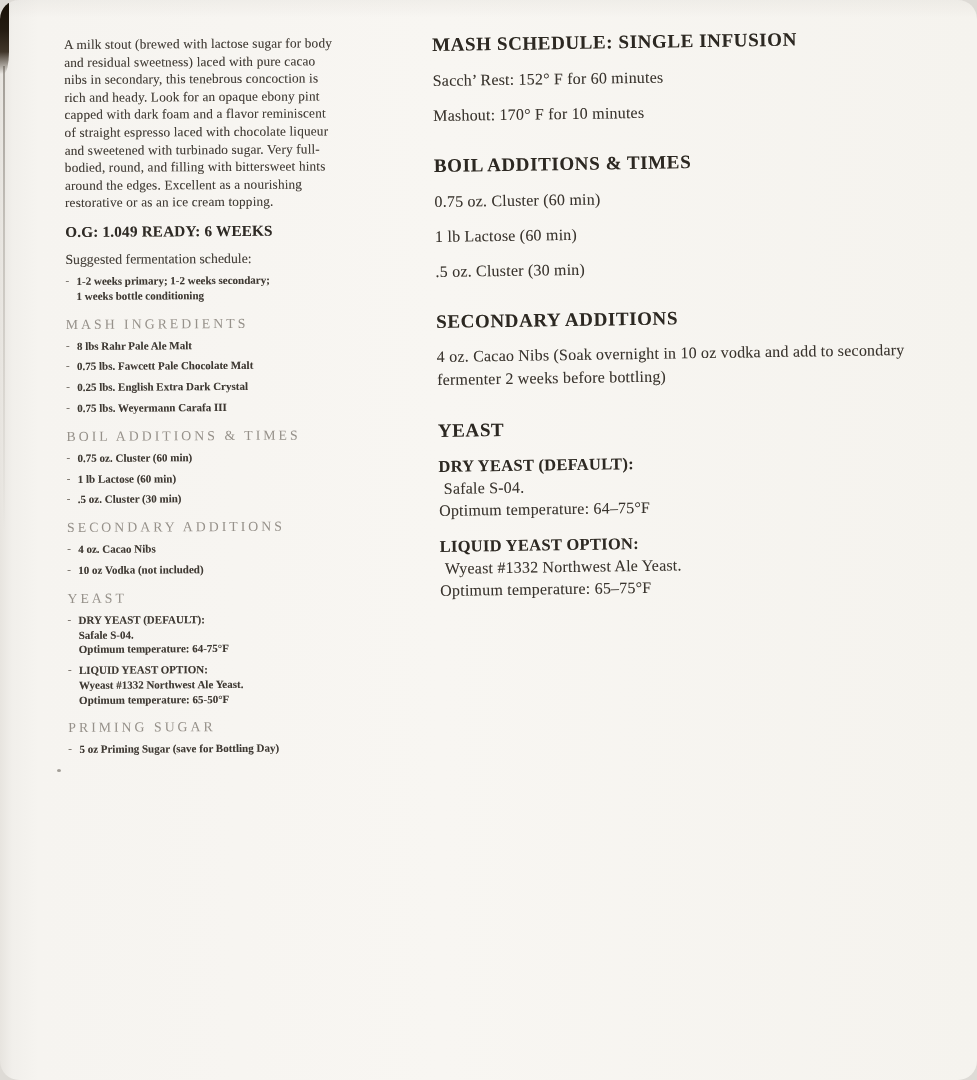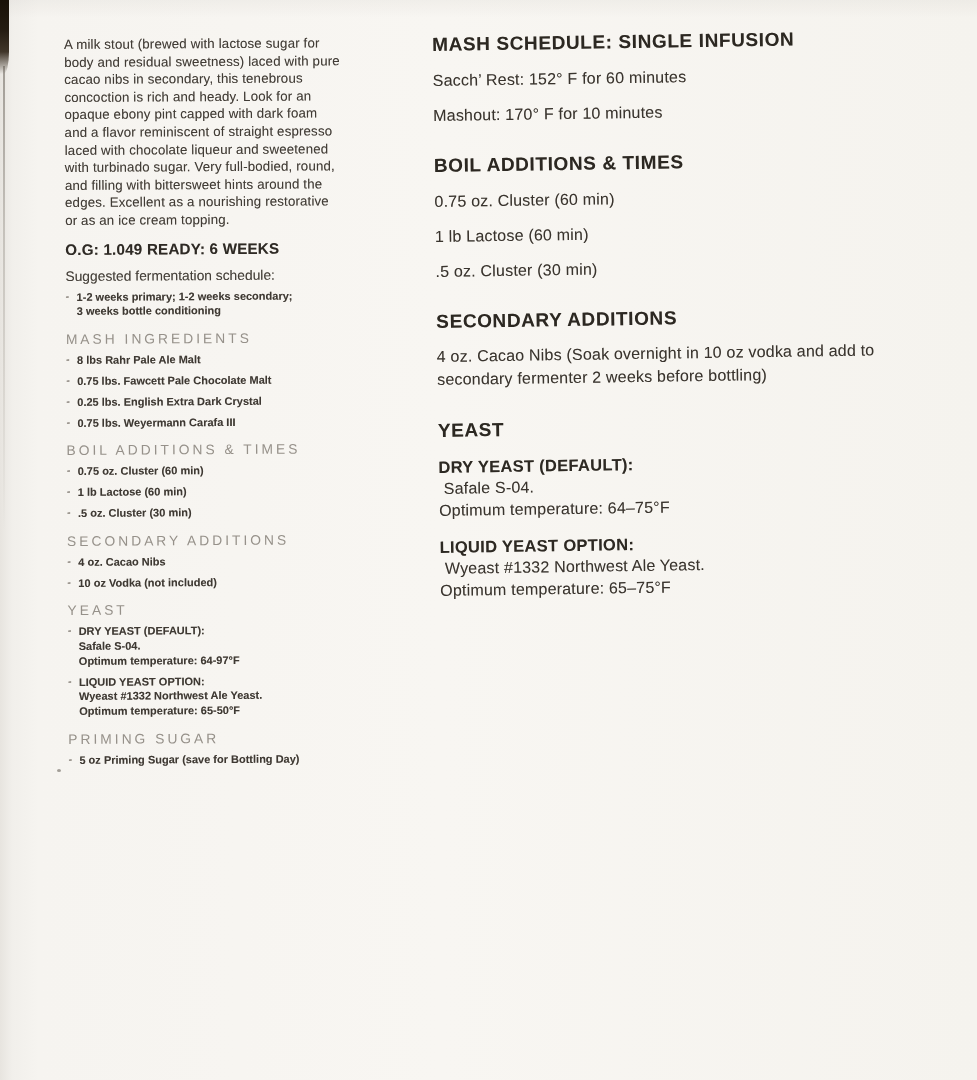--- a/index.html
+++ b/index.html
@@ -5,22 +5,23 @@
   * { margin:0; padding:0; box-sizing:border-box; }
   html,body { background:#dedbd6; }
   .page {
     position:relative;
     width:977px; height:1080px;
     margin:0 auto;
     overflow:hidden;
     background:
       linear-gradient(180deg, rgba(120,112,102,0.06) 0px, rgba(120,112,102,0) 18px),
       linear-gradient(90deg, #e7e4df 0px, #f1efeb 12px, #f6f4f0 38px, #f8f6f2 45%, #f5f3ee 100%);
-    font-family:Liberation Sans, sans-serif;
+    font-family:Liberation Serif, serif;
     color:#3c3732;
+    border-radius:19px;
   }
   
   .corner-mark {
     position:absolute; left:0; top:0; width:9px; height:74px;
     background:linear-gradient(180deg,#181107 0%,#241b11 40%,#40362a 70%, rgba(70,60,48,0) 100%);
     border-bottom-right-radius:60% 30%;
   }
   .edge-line {
     position:absolute; left:3px; top:66px; width:2px; height:465px;
     background:linear-gradient(180deg, rgba(88,81,72,0.50), rgba(110,103,93,0.30) 35%, rgba(130,123,112,0.16) 70%, rgba(140,133,122,0));
@@ -76,21 +77,21 @@
 
     <p class="desc">A milk stout (brewed with lactose sugar for body and residual sweetness) laced with pure cacao nibs in secondary, this tenebrous concoction is rich and heady. Look for an opaque ebony pint capped with dark foam and a flavor reminiscent of straight espresso laced with chocolate liqueur and sweetened with turbinado sugar. Very full-bodied, round, and filling with bittersweet hints around the edges. Excellent as a nourishing restorative or as an ice cream topping.</p>
 
     <div class="og">O.G: 1.049 READY: 6 WEEKS</div>
 
     <div class="ferment-label">Suggested fermentation schedule:</div>
     <div class="li reg">
       <span class="dash">-</span>
       <span class="li-text">
         <span>1-2 weeks primary; 1-2 weeks secondary;</span><br>
-        <span>3 weeks bottle conditioning</span>
+        <span>1 weeks bottle conditioning</span>
       </span>
     </div>
 
     <h3 class="gray-h">MASH INGREDIENTS</h3>
     <div class="li">
       <span class="dash">-</span>
       <span class="li-text">8 lbs Rahr Pale Ale Malt</span>
     </div>
     <div class="li">
       <span class="dash">-</span>
@@ -128,21 +129,21 @@
       <span class="dash">-</span>
       <span class="li-text">10 oz Vodka (not included)</span>
     </div>
 
     <h3 class="gray-h">YEAST</h3>
     <div class="li">
       <span class="dash">-</span>
       <span class="li-text">
         <span class="entry-label">DRY YEAST (DEFAULT):</span><br>
         <span class="entry-line">Safale S-04.</span><br>
-        <span class="entry-line">Optimum temperature: 64-97°F</span>
+        <span class="entry-line">Optimum temperature: 64-75°F</span>
       </span>
     </div>
     <div class="li">
       <span class="dash">-</span>
       <span class="li-text">
         <span class="entry-label">LIQUID YEAST OPTION:</span><br>
         <span class="entry-line">Wyeast #1332 Northwest Ale Yeast.</span><br>
         <span class="entry-line">Optimum temperature: 65-50°F</span>
       </span>
     </div>

